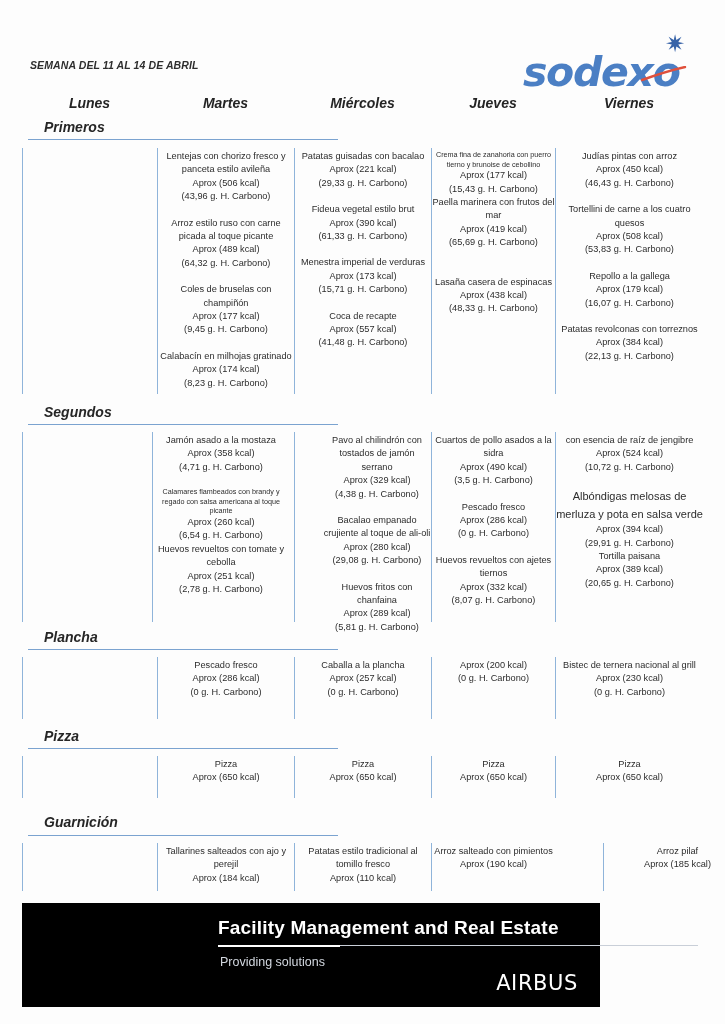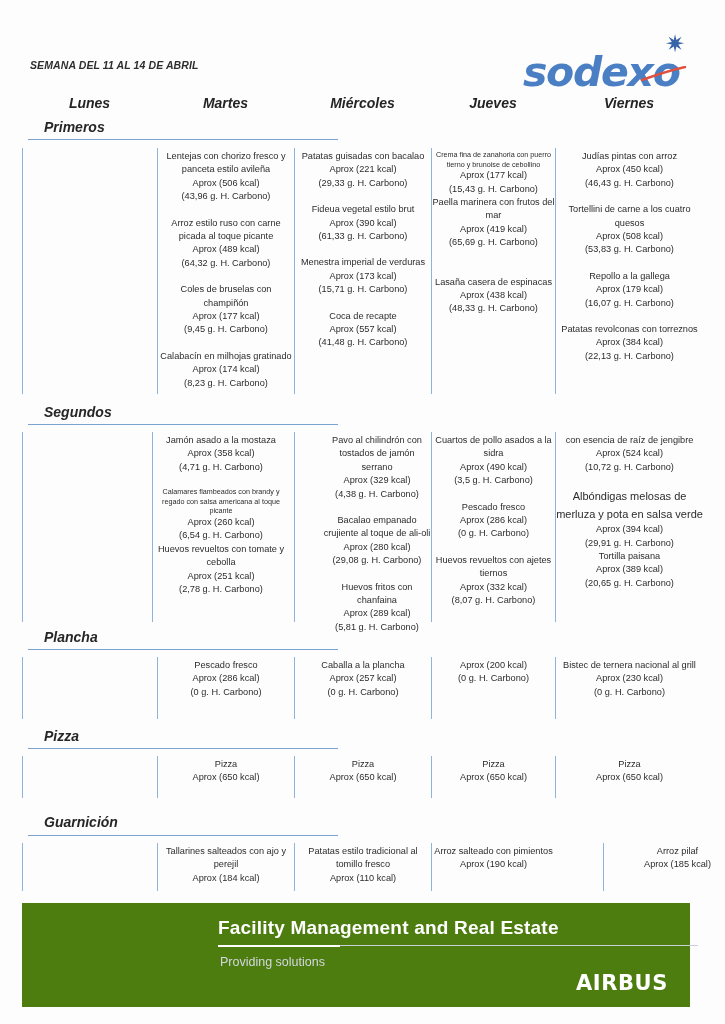--- a/index.html
+++ b/index.html
@@ -125,23 +125,23 @@
   .dish .carb { display: block; }
   .dish.tiny .name { font-size: 7.2px; line-height: 9.6px; }
   .dish.small .name { font-size: 11px; line-height: 18px; text-align: center; }
   .gap { height: 13px; }
 
   
   .footer {
     position: absolute;
     left: 22px;
     top: 903px;
-    width: 668px;
+    width: 578px;
     height: 104px;
-    background: #4d7c0f;
+    background: #000000;
   }
   .footer-title {
     position: absolute;
     left: 196px;
     top: 14px;
     font-size: 19px;
     font-weight: bold;
     color: #ffffff;
     letter-spacing: 0.2px;
   }
@@ -166,21 +166,21 @@
     left: 198px;
     top: 52px;
     font-size: 12.5px;
     color: #d3d8e0;
   }
   .airbus {
     position: absolute;
     right: 22px;
     bottom: 12px;
     font-size: 21px;
-    font-weight: bold;
+    font-weight: normal;
     color: #ffffff;
     letter-spacing: 0.6px;
     font-family: "DejaVu Sans", sans-serif;
   }
 </style>
 </head>
 <body>
 
 <div class="page">
 

